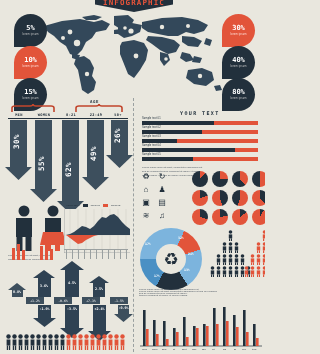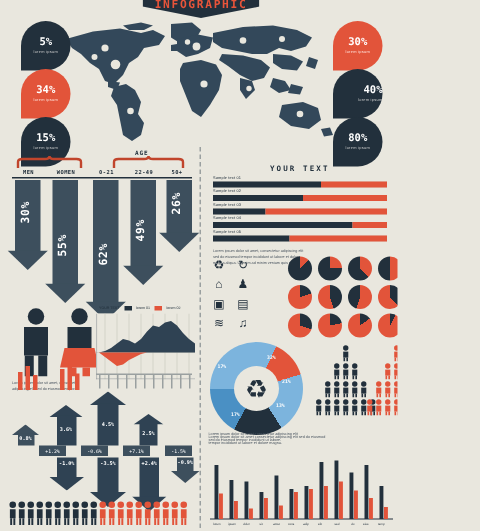--- a/index.html
+++ b/index.html
@@ -170,33 +170,33 @@
         <circle cx="130" cy="47" r="1.8"></circle>
       </g>
     </svg>
   </div>
 
   <div class="badge dark" style="left:14px;top:14px;">
     <div class="pct">5%</div>
     <div class="sub">lorem ipsum</div>
   </div>
   <div class="badge red" style="left:14px;top:46px;">
-    <div class="pct">34%</div>
+    <div class="pct">10%</div>
     <div class="sub">lorem ipsum</div>
   </div>
   <div class="badge dark" style="left:14px;top:78px;">
     <div class="pct">15%</div>
     <div class="sub">lorem ipsum</div>
   </div>
 
   <div class="badge red" style="left:222px;top:14px;">
     <div class="pct">30%</div>
     <div class="sub">lorem ipsum</div>
   </div>
-  <div class="badge dark" style="left:222px;top:46px;align-items:flex-end;">
+  <div class="badge dark" style="left:222px;top:46px;">
     <div class="pct">40%</div>
     <div class="sub">lorem ipsum</div>
   </div>
   <div class="badge dark" style="left:222px;top:78px;">
     <div class="pct">80%</div>
     <div class="sub">lorem ipsum</div>
   </div>
 
   <div class="vdivider"></div>
 

